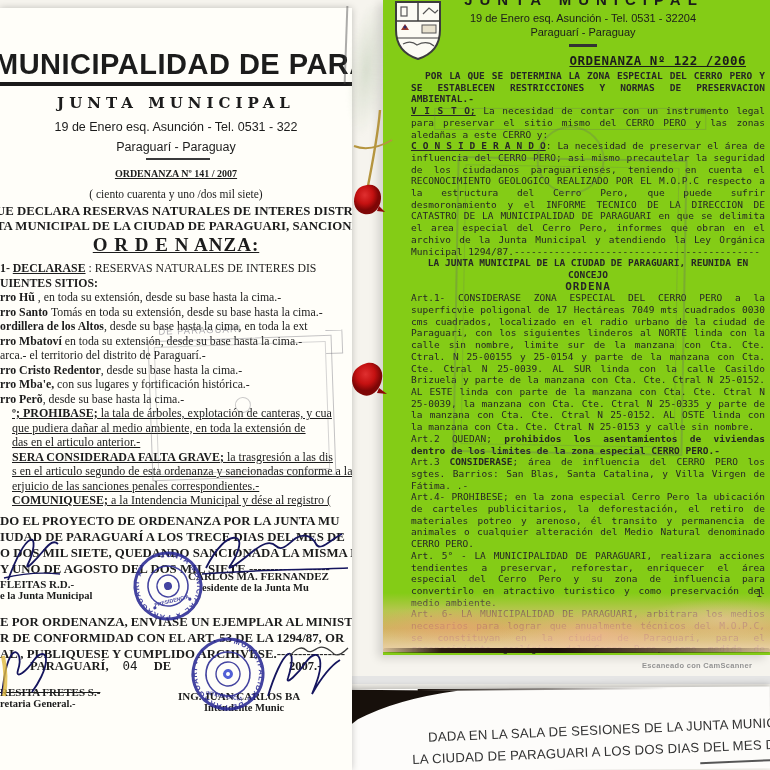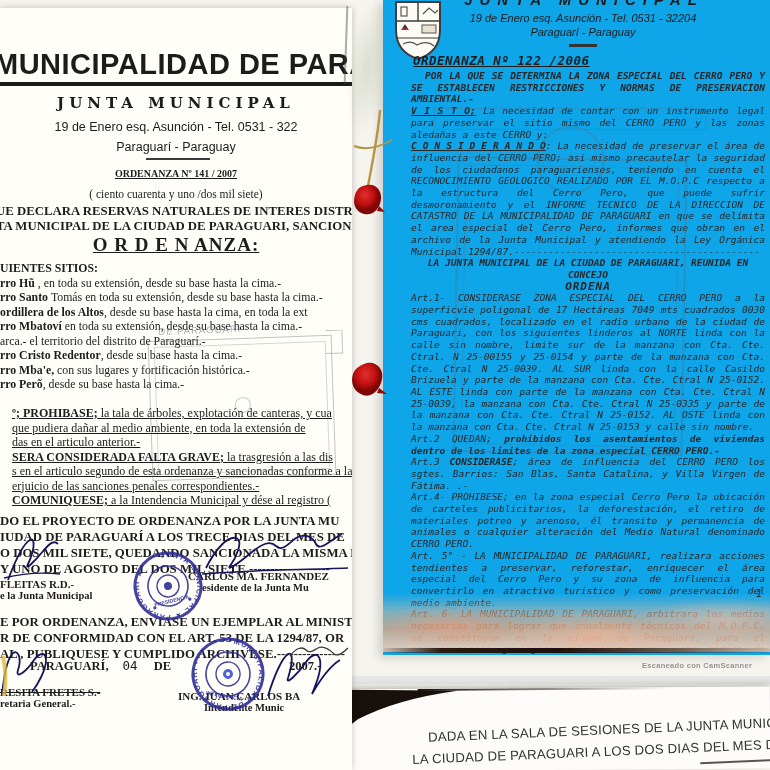--- a/index.html
+++ b/index.html
@@ -49,31 +49,31 @@
       font-size:9.5px;letter-spacing:1px;color:rgba(108,108,118,.55);white-space:nowrap;}
   #lp-faint-stamp .flag{position:absolute;right:-12px;top:-6px;width:16px;height:22px;
       border:1.5px solid rgba(105,105,115,.4);border-left:none;}
   #lp-faint-stamp .oo{position:absolute;left:46%;top:42%;width:14px;height:14px;border-radius:50%;
       border:1.5px solid rgba(105,105,115,.35);}
 
   
   .blue-stamp{z-index:6;opacity:.88;}
 
   
-  #right-page{left:383px;top:0;width:387px;height:655px;background:#0ea5e9;
-              box-shadow:-5px 3px 9px rgba(0,0,0,.14);overflow:hidden;z-index:2;font-style:italic;}
+  #right-page{left:383px;top:0;width:387px;height:655px;background:#84cc16;
+              box-shadow:-5px 3px 9px rgba(0,0,0,.14);overflow:hidden;z-index:2;}
   .rp-junta-clip{left:46px;top:0;width:310px;height:9px;overflow:hidden;}
   .rp-junta{margin-top:-9px;text-align:center;font-family:"Liberation Sans",sans-serif;
             font-weight:700;font-size:15px;letter-spacing:7px;white-space:nowrap;}
   .rp-addr{left:30px;top:12px;width:340px;text-align:center;
            font-family:"Liberation Sans",sans-serif;font-size:11px;}
   .rp-city{left:30px;top:26px;width:340px;text-align:center;
            font-family:"Liberation Sans",sans-serif;font-size:11px;}
   .rp-city-bar{left:186px;top:44px;width:28px;height:2.5px;background:#333;}
-  .rp-ord{left:30px;top:53px;width:345px;text-align:left;
+  .rp-ord{left:18px;top:53px;width:345px;text-align:right;
           font-family:"DejaVu Sans Mono",monospace;font-weight:700;font-size:12.5px;letter-spacing:.5px;}
   .rp-ord span{text-decoration:underline;}
   .rp-body{left:28px;top:70px;width:354px;font-family:"DejaVu Sans Mono",monospace;
            font-size:9.5px;line-height:11.7px;color:#262626;}
   .rp-body .para{text-align:justify;}
   .rp-body .para.ctr{text-align:center;}
   .rp-body .para.big{font-size:11px;letter-spacing:1px;}
   .rp-body .para.ind{text-indent:14px;}
   .rp-pageno{left:auto;right:8px;top:588px;font-family:"DejaVu Sans Mono",monospace;font-size:10px;}
   
@@ -136,20 +136,21 @@
     <div class="abs lp-city">Paraguarí - Paraguay</div>
     <div class="abs lp-city-bar"></div>
     <div class="abs lp-ord"><span>ORDENANZA Nº  141 /  2007</span></div>
     <div class="abs lp-words">( ciento cuarenta y uno /dos mil siete)</div>
     <div class="abs lp-subject">
         <div class="ln"><span class="b">UE  DECLARA RESERVAS NATURALES  DE INTERES DISTR</span></div>
         <div class="ln"><span class="b">TA MUNICIPAL DE LA CIUDAD DE PARAGUARI, SANCIONA</span></div>
       </div>
     <div class="abs lp-ordena"><span>O R D E N ANZA:</span></div>
     <div class="abs lp-body-a">
+        <div class="ln"><span class="b">1- </span><span class="b u">DECLARASE</span><span> : RESERVAS NATURALES DE INTERES DIS</span></div>
         <div class="ln"><span class="b">UIENTES SITIOS:</span></div>
         <div class="ln"><span class="b">rro Hũ </span><span>, en toda su extensión, desde su base hasta la cima.-</span></div>
         <div class="ln"><span class="b">rro Santo </span><span>Tomás en toda su extensión, desde su base hasta la cima.-</span></div>
         <div class="ln"><span class="b">ordillera de los Altos</span><span>, desde su base hasta la cima, en toda la ext</span></div>
         <div class="ln"><span class="b">rro Mbatoví </span><span>en toda su extensión, desde su base hasta la cima.-</span></div>
         <div class="ln"><span>arca.- el territorio del distrito de Paraguarí.-</span></div>
         <div class="ln"><span class="b">rro Cristo Redentor</span><span>, desde su base hasta la cima.-</span></div>
         <div class="ln"><span class="b">rro Mba'e,</span><span> con sus lugares y fortificación histórica.-</span></div>
         <div class="ln"><span class="b">rro Perõ</span><span>, desde su base hasta la cima.-</span></div>
       </div>

